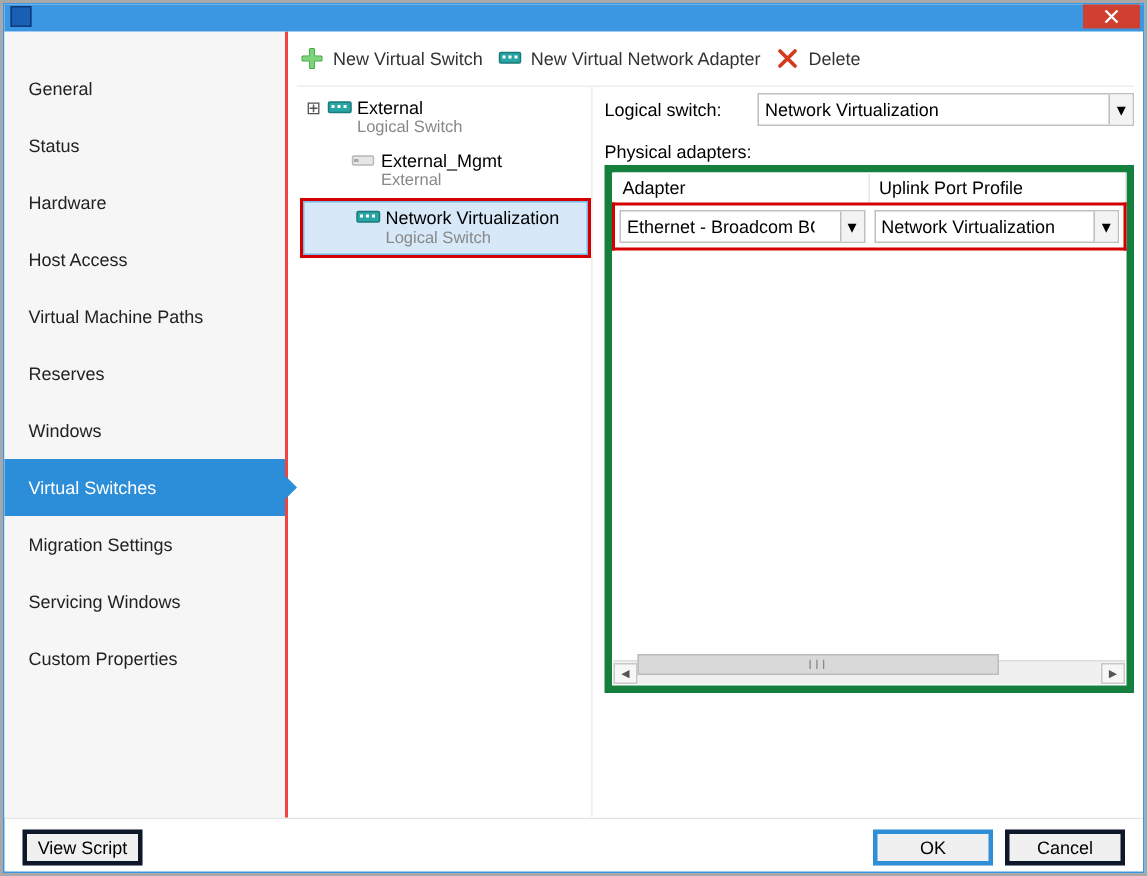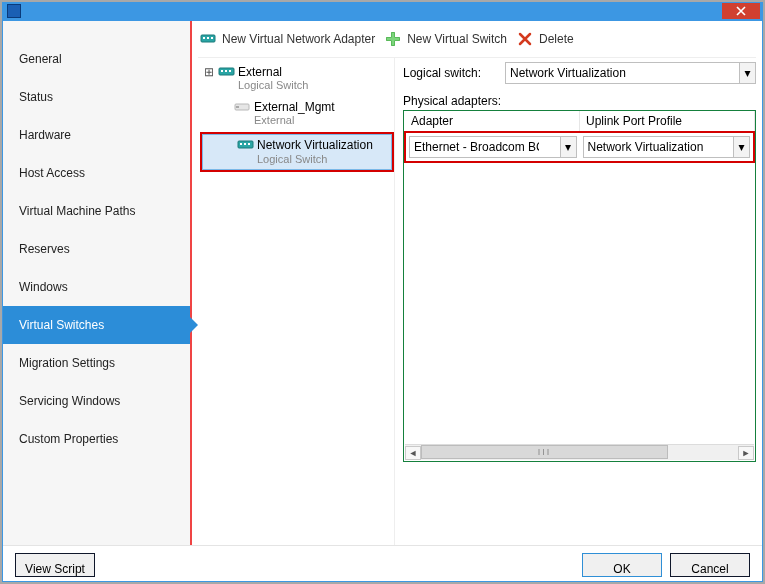--- a/index.html
+++ b/index.html
@@ -30,35 +30,35 @@
   .tree-row .sub { color: #888; font-size: 11px; }
   .tree-row.indent1 { padding-left: 20px; }
   .tree-row.selected { background: #d7e8f8; border: 1px solid #7ab8e8; }
   .tree-highlight { border: 2px solid #d40000; margin: 1px 0; }
   .details { flex: 1; padding: 4px 0 0 8px; display: flex; flex-direction: column; border-left: 1px solid #eee; }
   .row-logical { display: flex; align-items: center; gap: 8px; margin-bottom: 10px; }
   .row-logical label { width: 94px; }
   .combo { height: 22px; border: 1px solid #bfbfbf; background: #fff; display: flex; align-items: center; padding: 0 4px; position: relative; flex: 1; }
   .combo .dd { width: 16px; border-left: 1px solid #bfbfbf; display: flex; align-items: center; justify-content: center; position: absolute; right: 0; top: 0; bottom: 0; background: #f3f3f3; }
   .phys-label { margin-bottom: 2px; }
-  .adapters-table { border: 1px solid #15803d; height: 352px; position: relative; }
+  .adapters-table { border: 5px solid #15803d; height: 352px; position: relative; }
   .adapters-table thead th { background: #fff; border-bottom: 1px solid #cfcfcf; border-right: 1px solid #e6e6e6; text-align: left; font-weight: normal; padding: 3px 6px; }
   .adapters-table table { width: 100%; border-collapse: collapse; }
   .adapters-table tbody td { padding: 3px; vertical-align: top; }
   .adapter-cell { position: relative; }
   .adapter-row-highlight > td { border-top: 2px solid #d40000; border-bottom: 2px solid #d40000; }
   .adapter-row-highlight > td:first-child { border-left: 2px solid #d40000; }
   .adapter-row-highlight > td:last-child { border-right: 2px solid #d40000; }
   .hscroll { position: absolute; bottom: 1px; left: 1px; right: 1px; height: 16px; background: #f0f0f0; border-top: 1px solid #dcdcdc; display: flex; align-items: center; }
   .hscroll .arrow { width: 16px; height: 14px; background: #f7f7f7; border: 1px solid #c9c9c9; display: flex; align-items: center; justify-content: center; font-size: 9px; color: #555; }
-  .hscroll .track { flex: 1; height: 15px; position: relative; }
+  .hscroll .track { flex: 1; height: 26px; position: relative; }
   .hscroll .thumb { position: absolute; left: 0; top: 0; height: 14px; width: 78%; background: #d9d9d9; border: 1px solid #bcbcbc; display: flex; align-items: center; justify-content: center; color: #888; font-size: 9px; letter-spacing: 2px;}
   .footer { height: 38px; border-top: 1px solid #e4e4e4; display: flex; align-items: center; padding: 0 12px; gap: 8px; }
   .footer .spacer { flex: 1; }
-  .btn { min-width: 80px; height: 24px; background: #f0f0f0; border: 1px solid #0f172a; display: flex; align-items: flex-end; justify-content: center; }
+  .btn { min-width: 80px; height: 24px; background: #f0f0f0; border: 3px solid #0f172a; display: flex; align-items: center; justify-content: center; }
   .btn.default { border-color: #2f8fd6; }
   svg { display: block; }
 </style>
 </head>
 <body>
 
 <div class="window">
 
   <div class="titlebar">
     <span class="sys-icon"></span>
@@ -83,39 +83,39 @@
       <div class="nav-item"><span>Migration Settings</span></div>
       <div class="nav-item"><span>Servicing Windows</span></div>
       <div class="nav-item"><span>Custom Properties</span></div>
     </div>
 
     <div class="main">
 
       <div class="toolbar">
         <div class="tbtn">
           <span class="icon">
+            <svg width="16" height="16">
+                <rect x="6" y="1" width="4" height="14" fill="#38a338" rx="1"></rect>
+                <rect x="1" y="6" width="14" height="4" fill="#38a338" rx="1"></rect>
+                <rect x="6.5" y="1.5" width="3" height="13" fill="#7cd47c" rx="1"></rect>
+                <rect x="1.5" y="6.5" width="13" height="3" fill="#7cd47c" rx="1"></rect>
+              </svg>
+          </span>
+          <span>New Virtual Switch</span>
+        </div>
+        <div class="tbtn">
+          <span class="icon">
             <svg width="18" height="12">
                 <rect x="1" y="2" width="14" height="7" rx="1" fill="#2aa5a5" stroke="#1a7a7a"></rect>
                 <rect x="3" y="4" width="2" height="2" fill="#fff"></rect>
                 <rect x="7" y="4" width="2" height="2" fill="#fff"></rect>
                 <rect x="11" y="4" width="2" height="2" fill="#fff"></rect>
               </svg>
           </span>
           <span>New Virtual Network Adapter</span>
-        </div>
-        <div class="tbtn">
-          <span class="icon">
-            <svg width="16" height="16">
-                <rect x="6" y="1" width="4" height="14" fill="#38a338" rx="1"></rect>
-                <rect x="1" y="6" width="14" height="4" fill="#38a338" rx="1"></rect>
-                <rect x="6.5" y="1.5" width="3" height="13" fill="#7cd47c" rx="1"></rect>
-                <rect x="1.5" y="6.5" width="13" height="3" fill="#7cd47c" rx="1"></rect>
-              </svg>
-          </span>
-          <span>New Virtual Switch</span>
         </div>
         <div class="tbtn">
           <span class="icon">
             <svg width="14" height="14">
                 <path d="M2 2 L12 12 M12 2 L2 12" stroke="#d43a1e" stroke-width="2.5" stroke-linecap="round"></path>
               </svg>
           </span>
           <span>Delete</span>
         </div>
       </div>

